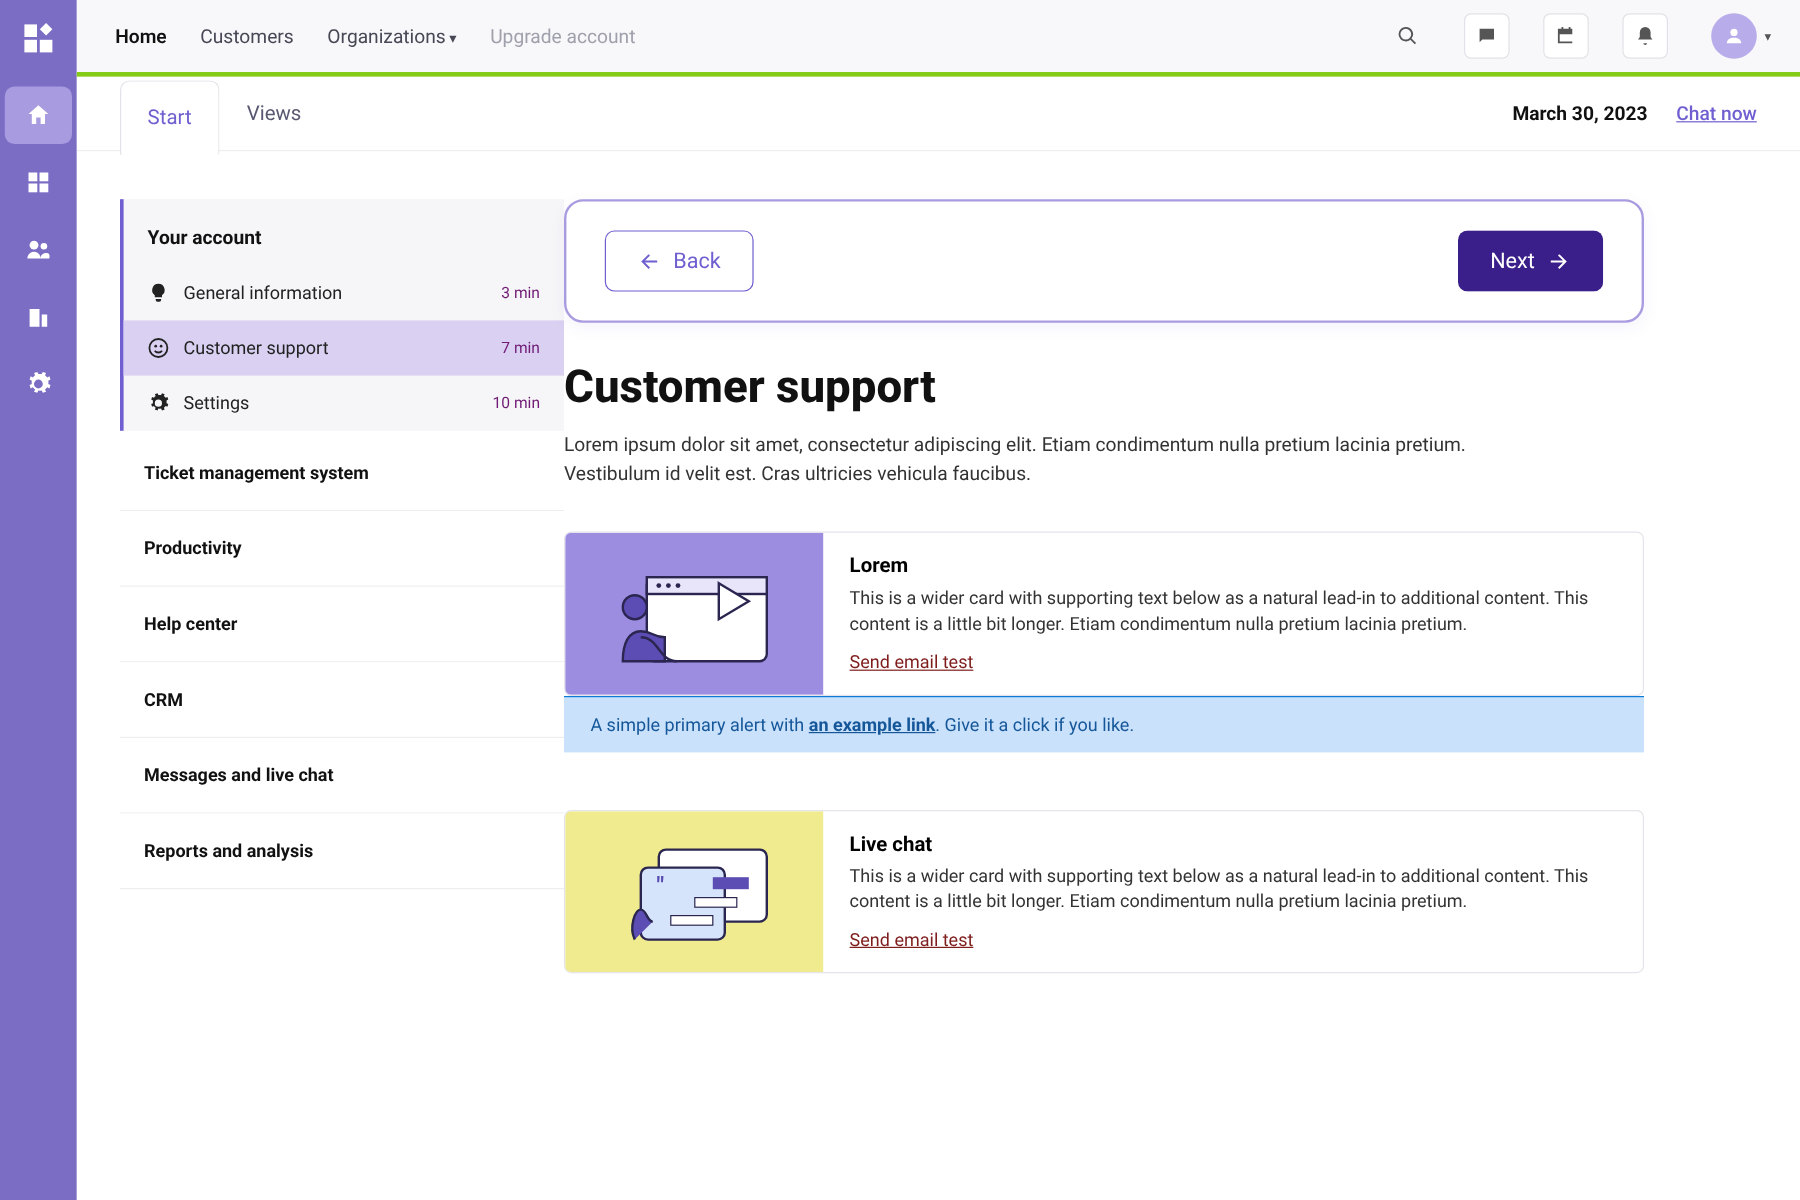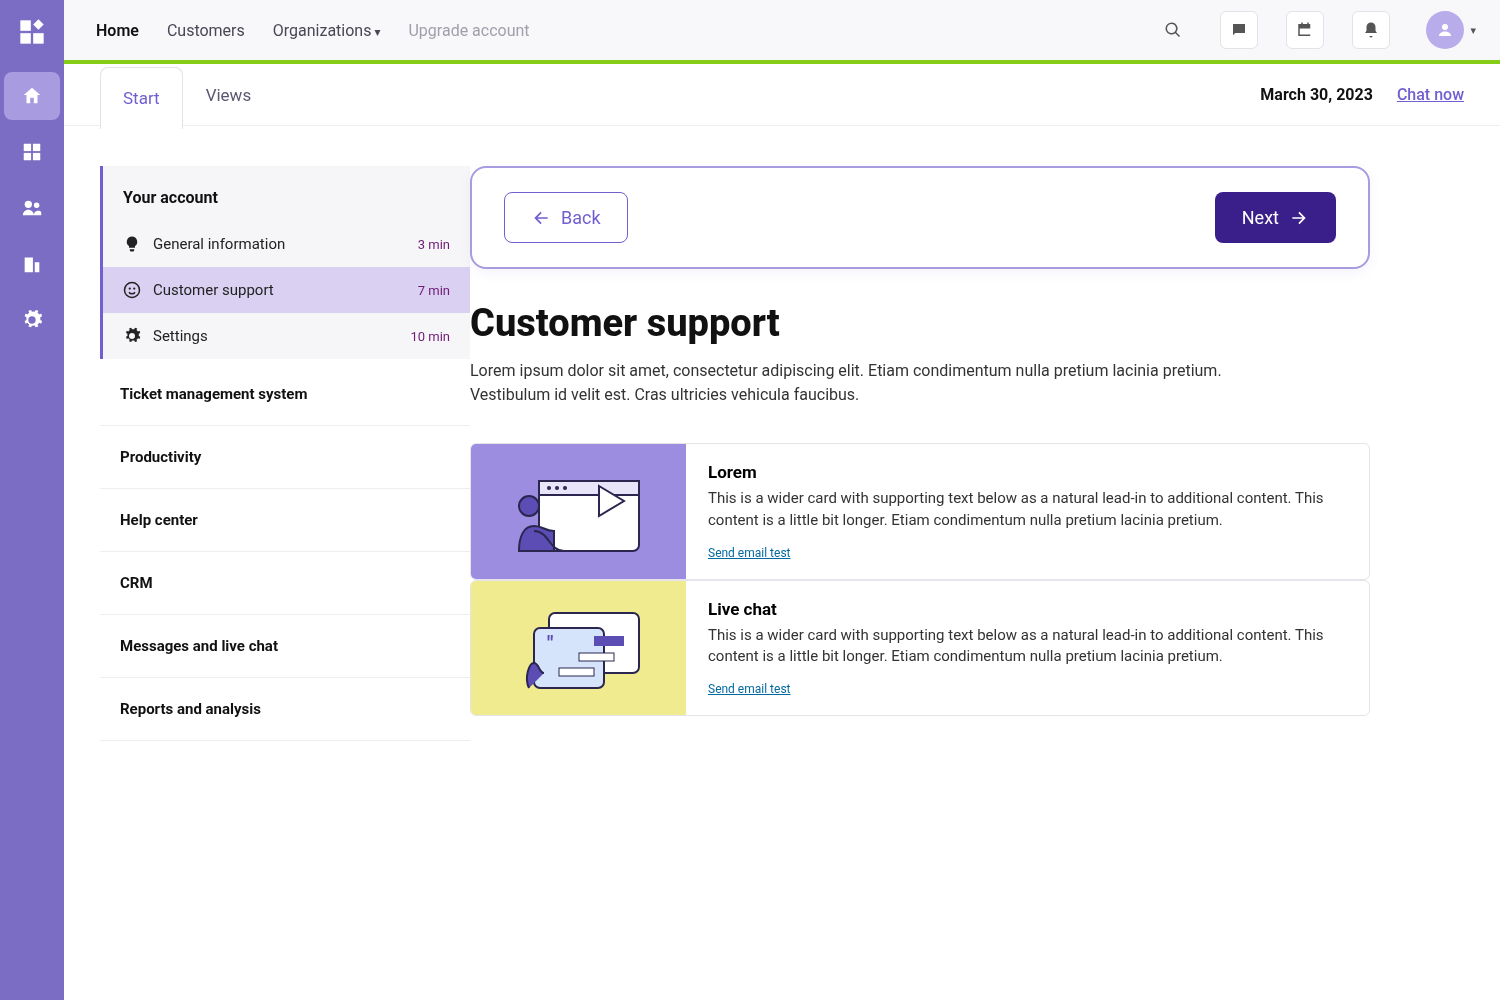--- a/index.html
+++ b/index.html
@@ -52,21 +52,21 @@
 .btn-solid svg{fill:#fff}
 h1{font-size:38px;font-weight:800;color:#111;margin-bottom:14px}
 .lead{font-size:16px;color:#333;line-height:1.5;margin-bottom:36px;max-width:760px}
 .card{display:flex;border:1px solid #e4e4ea;border-radius:6px;overflow:hidden;margin-bottom:0}
 .card-img{width:215px;flex-shrink:0;display:flex;align-items:center;justify-content:center}
 .card-img.purple{background:#9d8de0}
 .card-img.yellow{background:#f0eb8f}
 .card-body{padding:18px 22px;flex:1}
 .card-body h3{font-size:17px;font-weight:700;margin-bottom:6px}
 .card-body p{font-size:15px;color:#333;line-height:1.45;margin-bottom:10px}
-.card-body a{color:#0369a1;text-decoration:underline;font-size:12px;cursor:pointer}
+.card-body a{color:#7f1d1d;text-decoration:underline;font-size:15px;cursor:pointer}
 .alert{background:#c9e1fb;border-top:1px solid #0b7bd6;padding:14px 22px;font-size:15px;color:#155799;margin-bottom:48px}
 .alert a{color:#155799;font-weight:700;text-decoration:underline}
 .illus{width:160px;height:120px}
 </style>
 </head>
 <body>
 
 <div class="rail">
   <div class="rail-logo">
       <svg viewBox="0 0 24 24">
@@ -225,20 +225,23 @@
                 <path d="M20 100c0-15 5-25 15-25s10 5 20 5v20z" fill="#5b4db3" stroke="#2a2650" stroke-width="2"></path>
                 <path d="M35 80c15 0 15 20 30 20" fill="none" stroke="#2a2650" stroke-width="2"></path>
               </svg>
           </div>
           <div class="card-body">
             <h3>Lorem</h3>
             <p>This is a wider card with supporting text below as a natural lead-in to additional content. This content is a little bit longer.  Etiam condimentum nulla pretium lacinia pretium.</p>
             <a>Send email test</a>
           </div>
         </div>
+        <div class="alert">
+          <span>A simple primary alert with </span><a>an example link</a><span>. Give it a click if you like.</span>
+        </div>
 
         <div class="card">
           <div class="card-img yellow">
             <svg class="illus" viewBox="0 0 160 120">
                 <rect x="50" y="25" width="90" height="60" rx="6" fill="#fff" stroke="#2a2650" stroke-width="2"></rect>
                 <rect x="35" y="40" width="70" height="60" rx="6" fill="#d6e4fb" stroke="#2a2650" stroke-width="2"></rect>
                 <text x="48" y="62" font-size="20" fill="#5b4db3" font-weight="bold">"</text>
                 <rect x="95" y="48" width="30" height="10" fill="#5b4db3"></rect>
                 <rect x="80" y="65" width="35" height="8" fill="#fff" stroke="#2a2650"></rect>
                 <rect x="60" y="80" width="35" height="8" fill="#fff" stroke="#2a2650"></rect>

